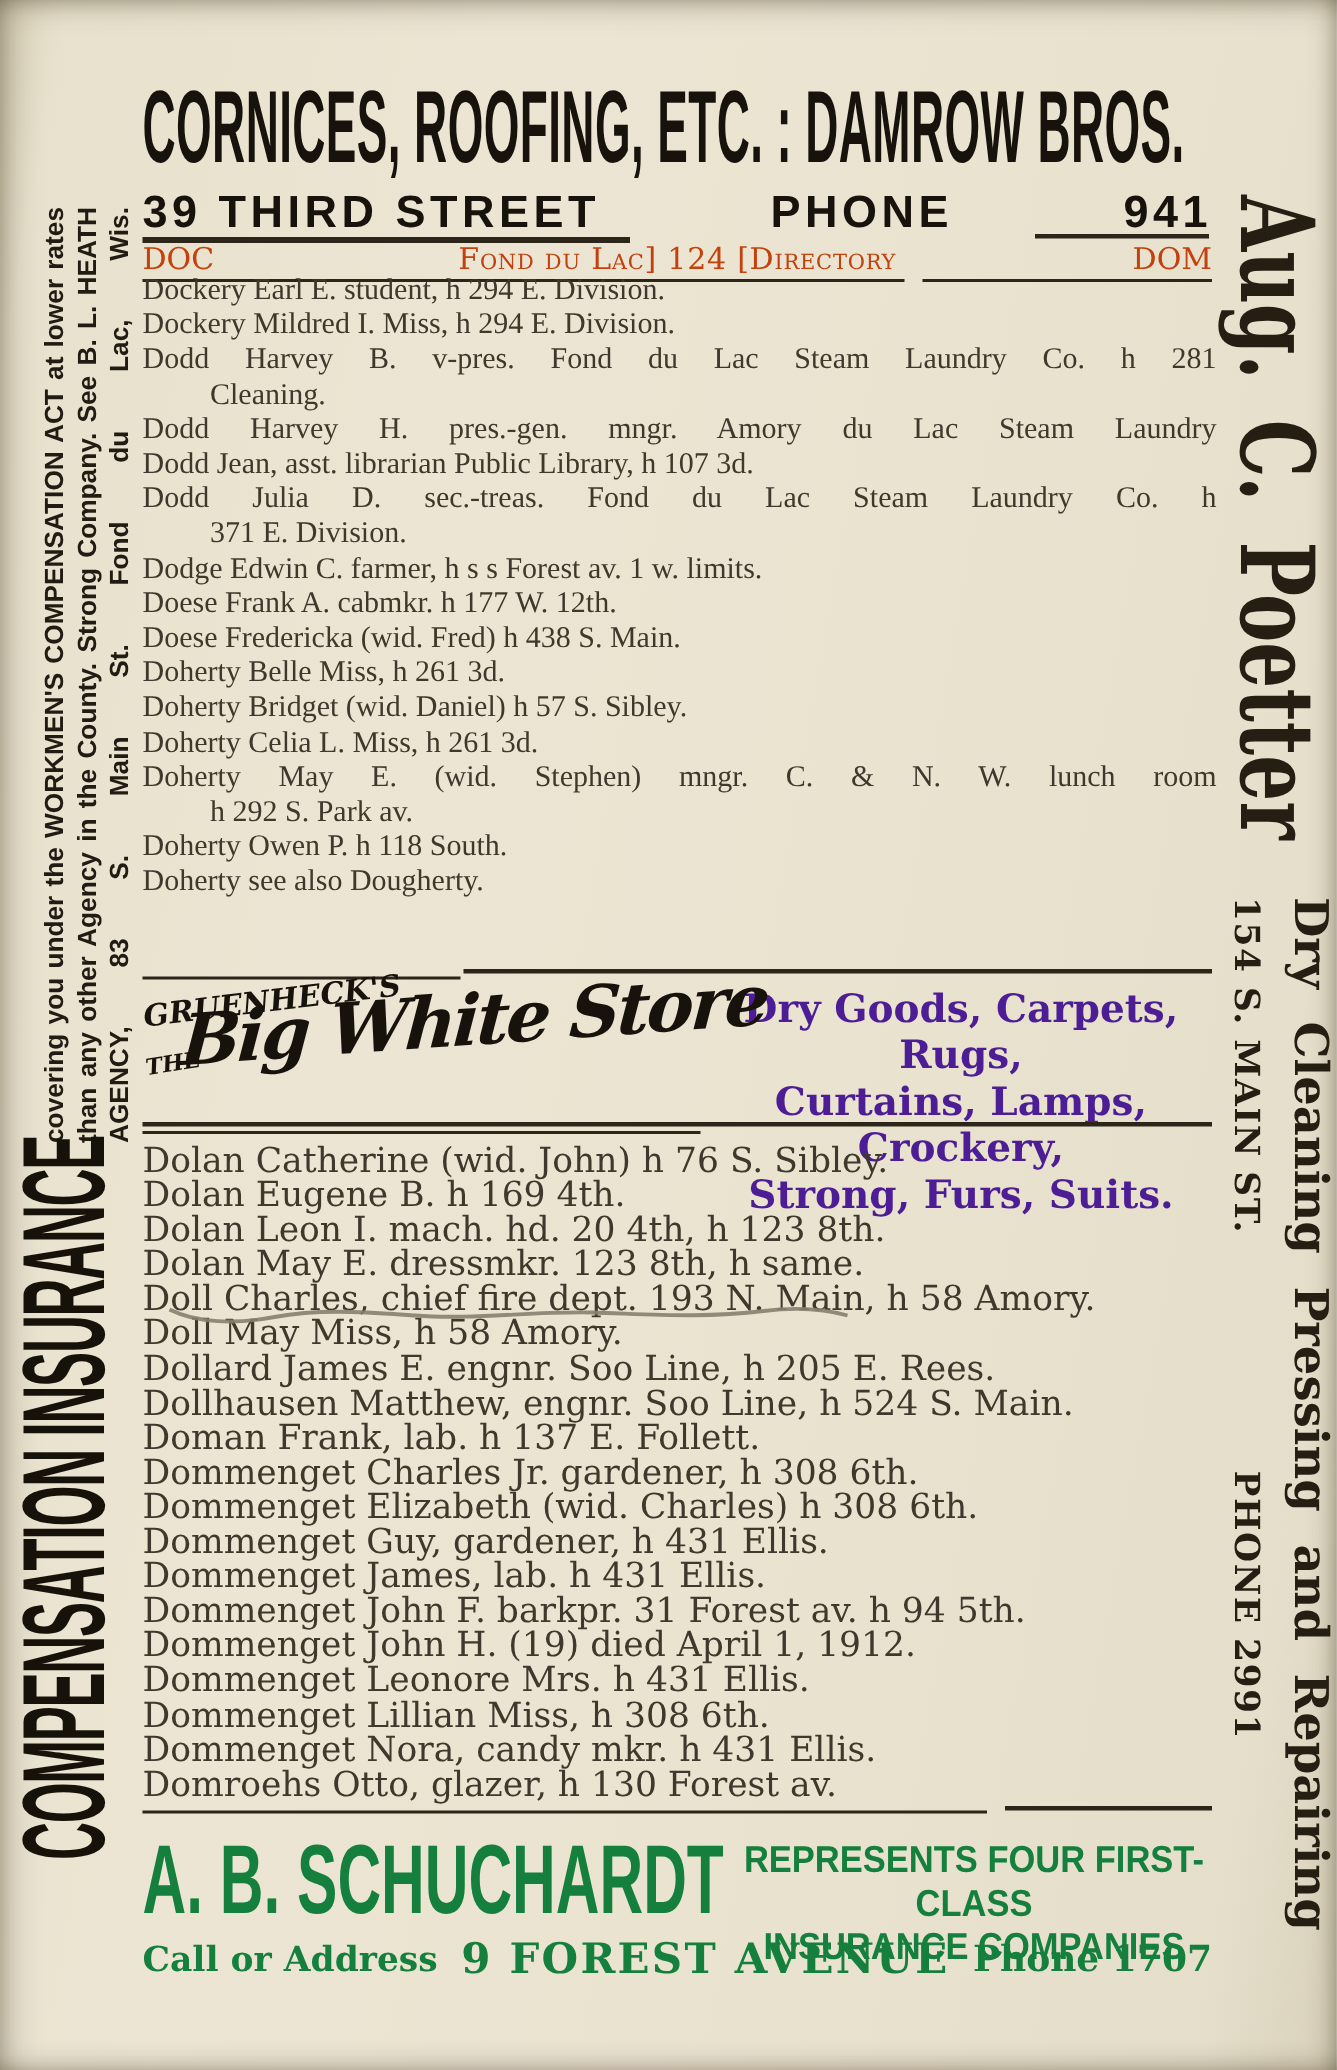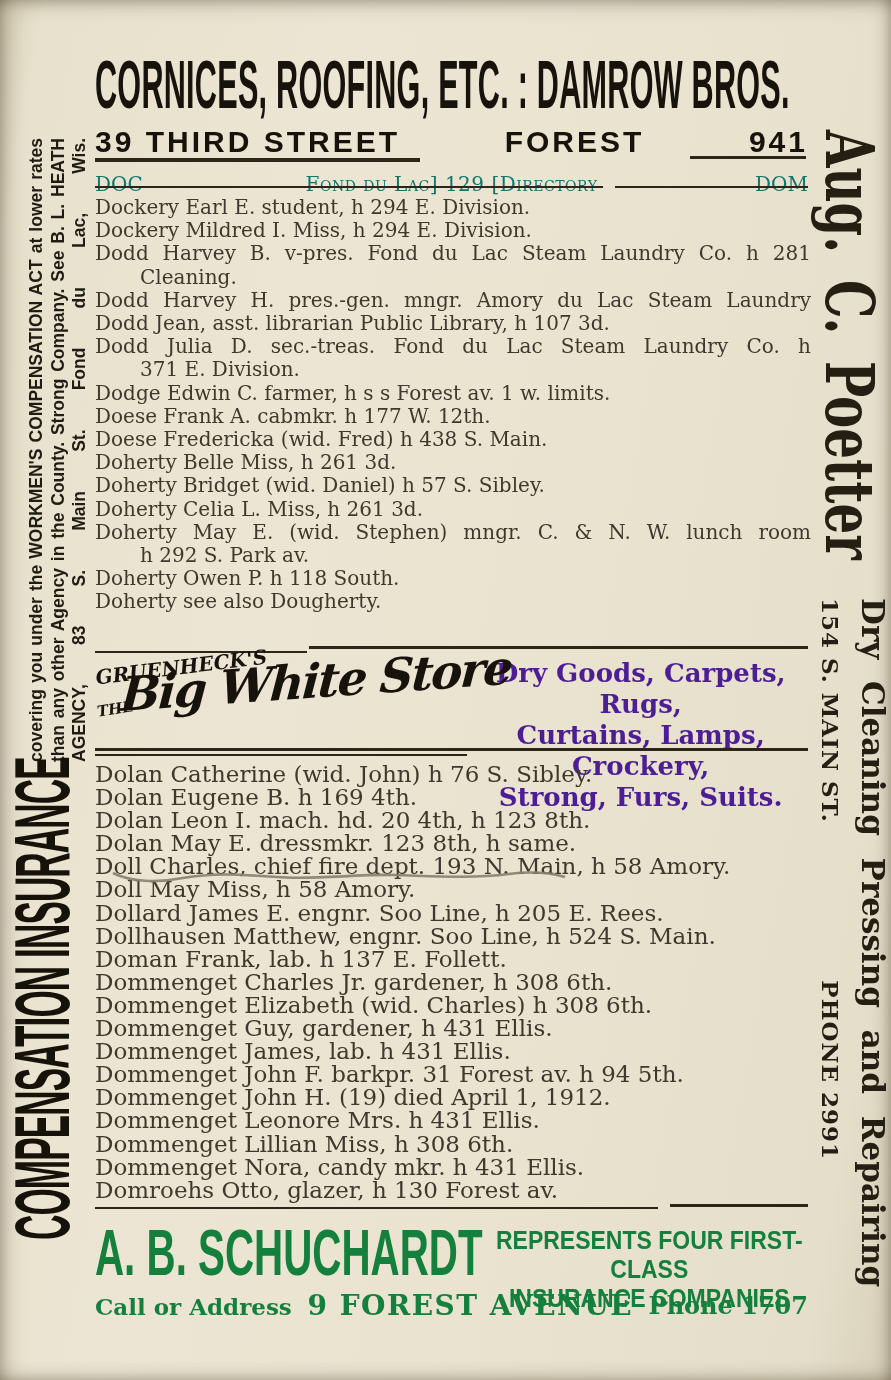--- a/index.html
+++ b/index.html
@@ -17,30 +17,30 @@
 
   
   #headline{left:95px;top:52px;width:716px;height:74px;overflow:visible;white-space:nowrap;}
   #headline .big{
     display:inline-block;font:bold 60px/1.1 "Liberation Sans",sans-serif;color:#17130c;
     transform:scale(0.51,1.14);transform-origin:0 50%;letter-spacing:0.5px;white-space:nowrap;
   }
   #addr-row{left:95px;top:127px;width:713px;display:flex;justify-content:space-between;align-items:baseline;
     font:bold 30px/1 "Liberation Sans",sans-serif;color:#17130c;letter-spacing:3px;}
   
-  #runhead{left:95px;top:174px;width:713px;display:flex;align-items:baseline;
-    font:20px/1 "DejaVu Serif",serif;color:#0f766e;}
+  #runhead{left:95px;top:162px;width:713px;display:flex;align-items:baseline;
+    font:20px/1 "DejaVu Serif",serif;color:#c2410c;}
   #runhead .side{width:70px;}
   #runhead .side.r{text-align:right;}
   #runhead .mid{flex:1;text-align:center;font-variant:small-caps;letter-spacing:.5px;}
   #runhead .mid .num{font-variant:normal;}
 
   
   .sec{position:absolute;left:95px;width:716px;font:20px/23.2px "DejaVu Serif",serif;color:#3f382c;}
-  #sec1{top:196px;}
+  #sec1{top:182px;font-family:Liberation Serif, serif;}
   #sec2{top:763px;font-size:23px;line-height:23.1px;}
   .entry .ln{display:block;}
   .cont{padding-left:45px;}
   .fill{text-align:justify;text-align-last:justify;}
   .pencil{position:absolute;left:14px;top:102px;pointer-events:none;}
 
   
   #ad-mid{left:95px;top:655px;width:713px;height:92px;display:flex;}
   #logo{position:relative;width:390px;height:92px;color:#17130c;}
   .logo-gru{position:absolute;left:0px;top:2px;font:bold italic 20px/1 "DejaVu Serif",serif;transform:rotate(-7deg);letter-spacing:0px;}
@@ -78,31 +78,31 @@
 </style>
 </head>
 <body>
 
 <div id="headline" class="abs">
   <span class="big">CORNICES, ROOFING, ETC. : DAMROW BROS.</span>
 </div>
 
 <div id="addr-row" class="abs">
   <span>39 THIRD STREET</span>
-  <span>FOREST</span>
+  <span>PHONE</span>
   <span>941</span>
 </div>
 <div class="rule" style="left:95px;top:158px;width:325px;height:4px;"></div>
 <div class="rule" style="left:690px;top:156px;width:116px;height:3px;"></div>
 
 <div id="runhead" class="abs">
   <span class="side">DOC</span>
   <span class="mid">
     <span>Fond du Lac]</span>
-    <span class="num">129</span>
+    <span class="num">124</span>
     <span>[Directory</span>
   </span>
   <span class="side r">DOM</span>
 </div>
 <div class="rule" style="left:95px;top:186px;width:508px;height:2px;"></div>
 <div class="rule" style="left:615px;top:186px;width:193px;height:2px;"></div>
 
 <div id="sec1" class="sec">
   <div class="entry">
       <span class="ln">Dockery Earl E. student, h 294 E. Division.</span>

